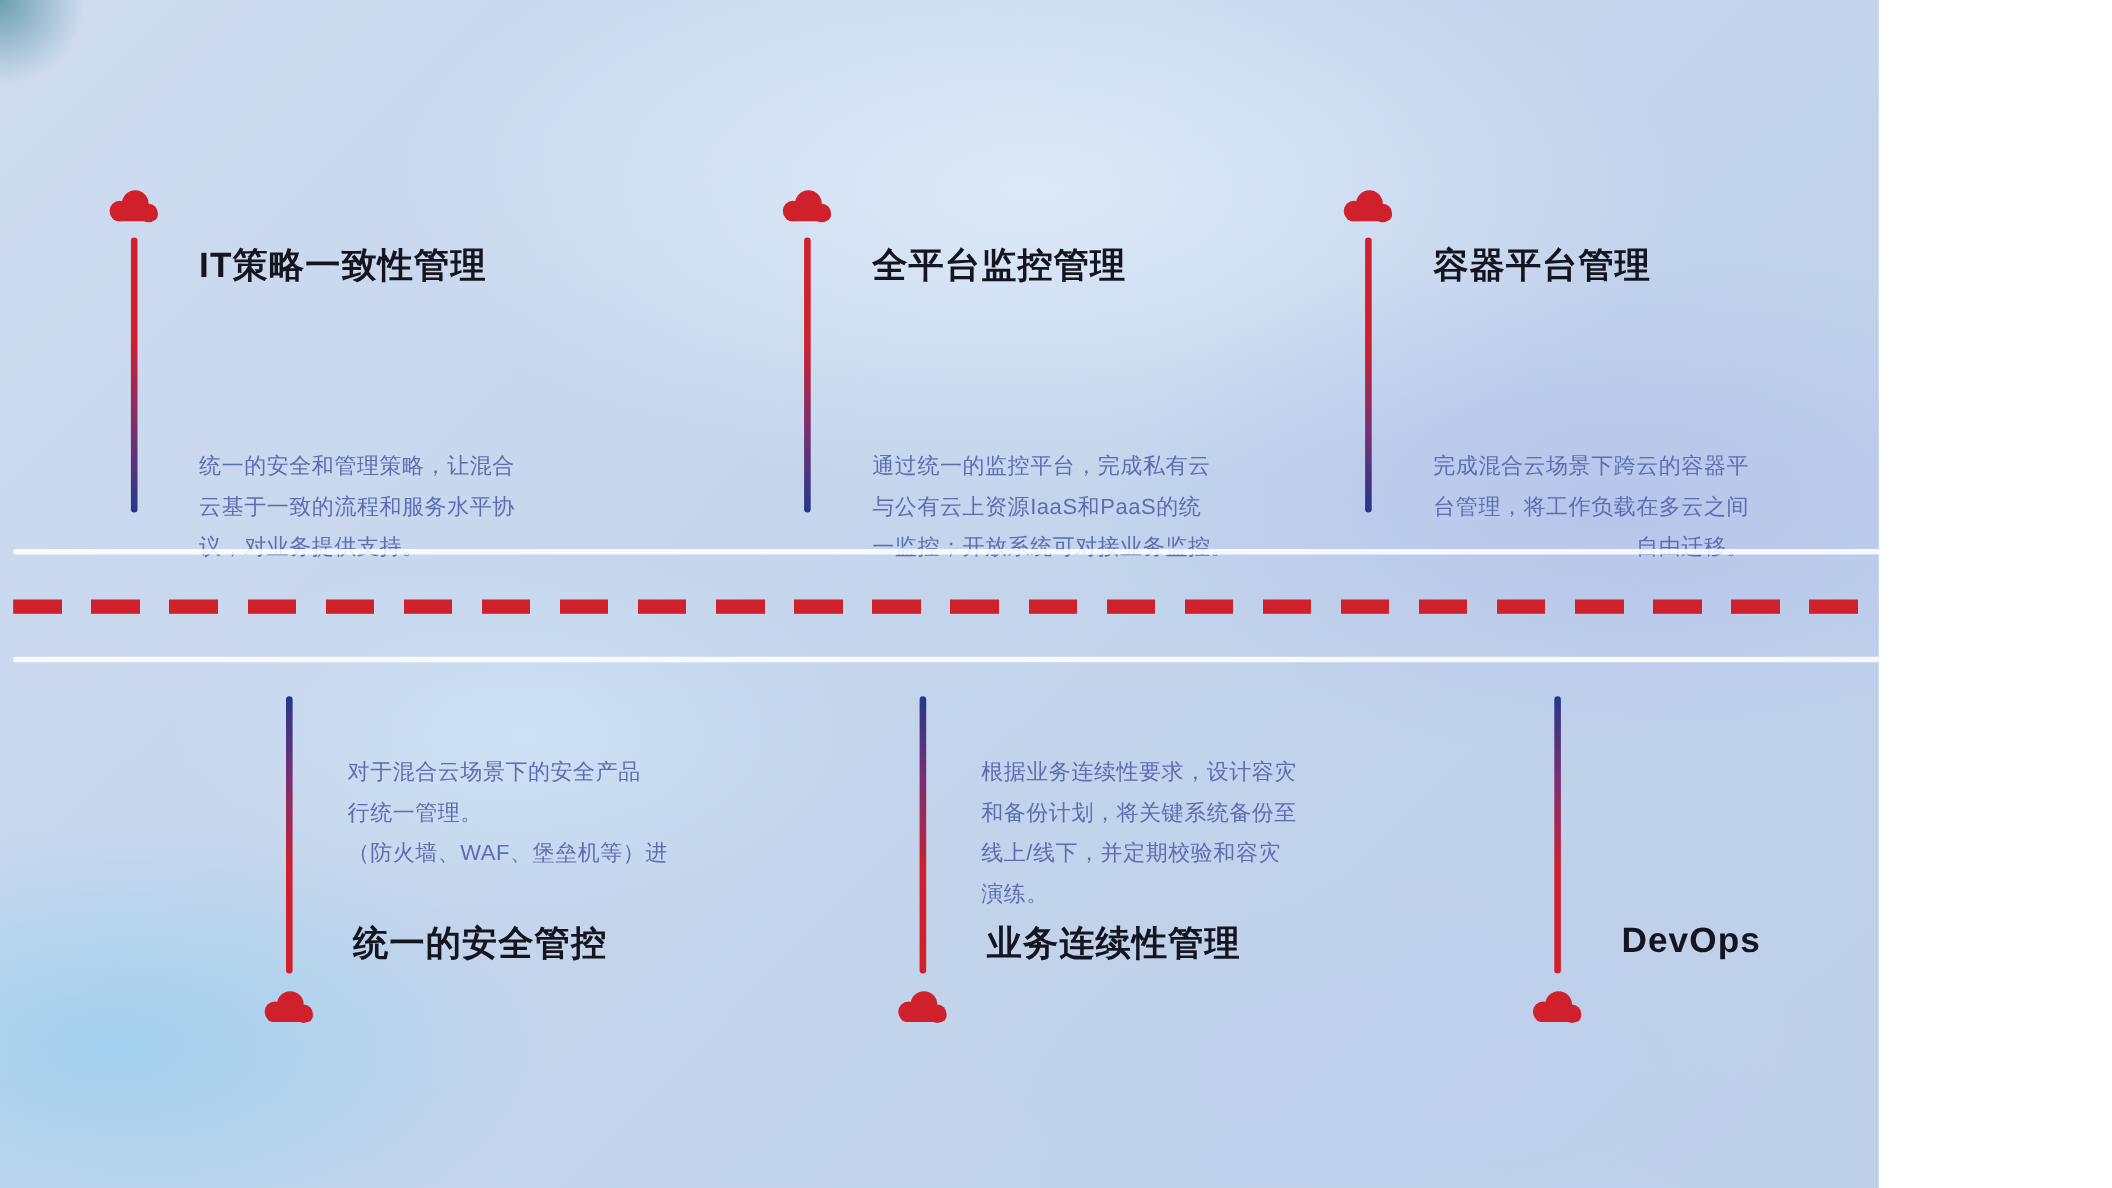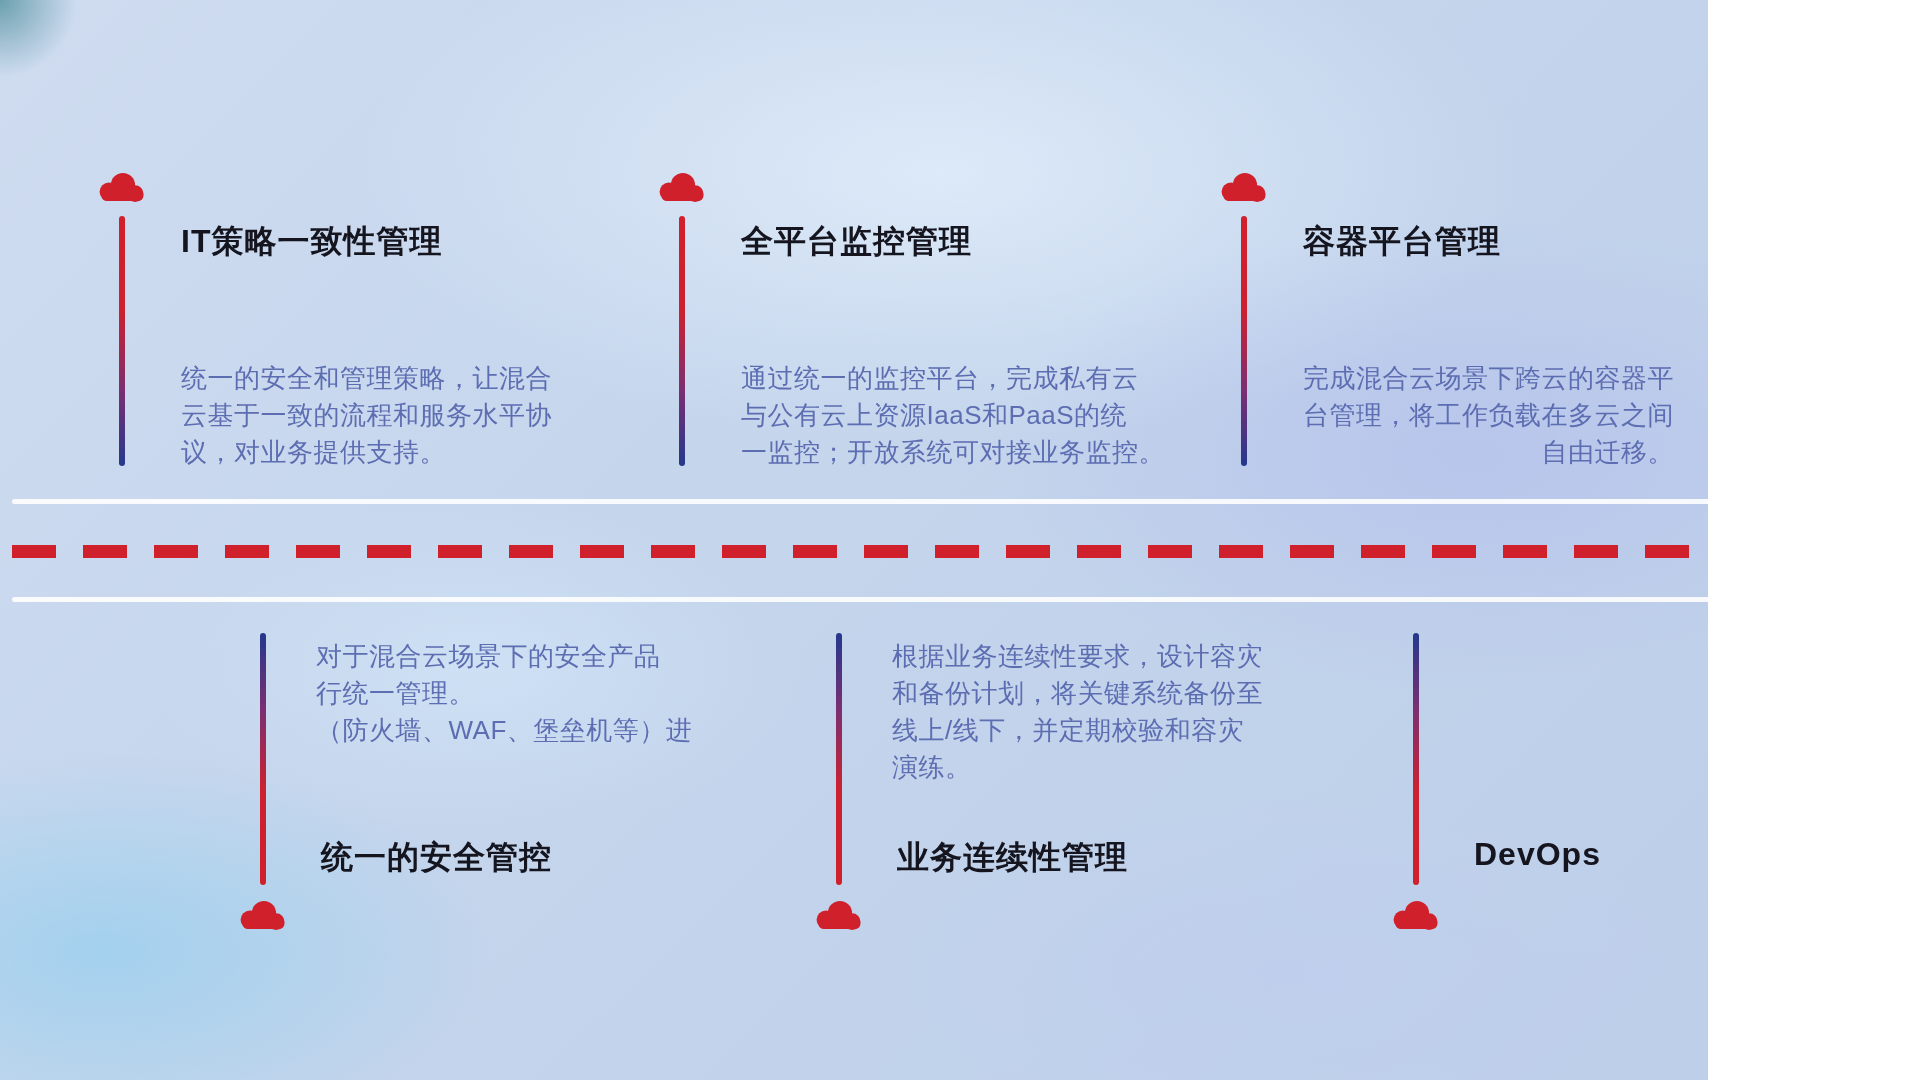--- a/index.html
+++ b/index.html
@@ -19,21 +19,21 @@
       radial-gradient(ellipse 900px 420px at 55% 16%, rgba(228,240,252,0.75), transparent 65%),
       radial-gradient(ellipse 700px 300px at 75% 90%, rgba(190,205,240,0.50), transparent 60%),
       linear-gradient(135deg, #cfdcf0 0%, #c4d5ec 45%, #bdcfe9 100%);
   }
 
   .col { position: absolute; }
   .col-top    { width: 560px; height: 340px; }
   .col-bottom { width: 580px; height: 330px; }
 
   .col-t0 { left: 94px;   top: 168px; }
-  .col-t1 { left: 654px;  top: 168px; }
+  .col-t1 { left: 706px;  top: 168px; }
   .col-t2 { left: 1216px; top: 168px; text-align: right; }
 
   .col-b0 { left: 236px;  top: 630px; }
   .col-b1 { left: 812px;  top: 630px; }
   .col-b2 { left: 1389px; top: 630px; }
 
   .cloud { position: absolute; width: 56px; height: 40px; color: #d0202b; }
   .cloud svg { width: 100%; height: 100%; display: block; }
 
   .col-top    .cloud { left: 0; top: 0; }
@@ -59,24 +59,25 @@
     font-weight: 700;
     color: #15151f;
     letter-spacing: 1px;
     white-space: nowrap;
   }
   .col-top    .cap-title { left: 87px; top: 52px; }
   .col-bottom .cap-title { left: 85px; top: 206px; }
 
   .cap-desc {
     position: absolute;
-    font-size: 26px;
+    font-size: 20px;
     color: #5d6db2;
     line-height: 37px;
     letter-spacing: 0.5px;
+    margin-top: 46px;
   }
   .cap-desc div { white-space: nowrap; }
   .col-top    .cap-desc { left: 87px; top: 192px; }
   .col-bottom .cap-desc { left: 80px; top: 8px; }
 
   .hline-solid {
     position: absolute;
     left: 12px;
     width: 1896px;
     height: 5px;

